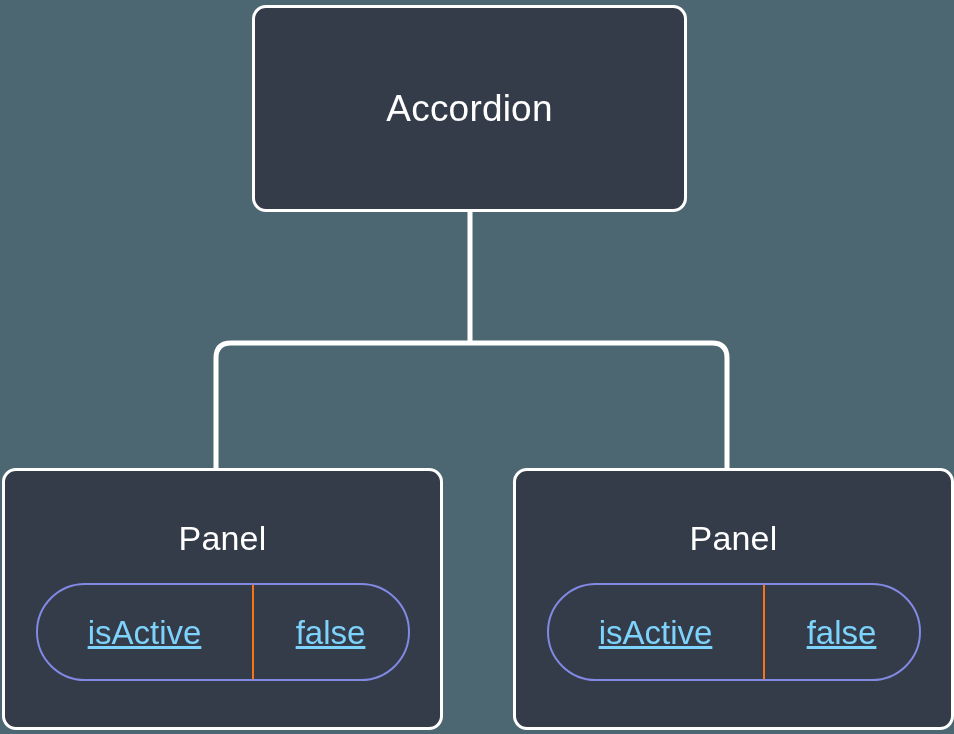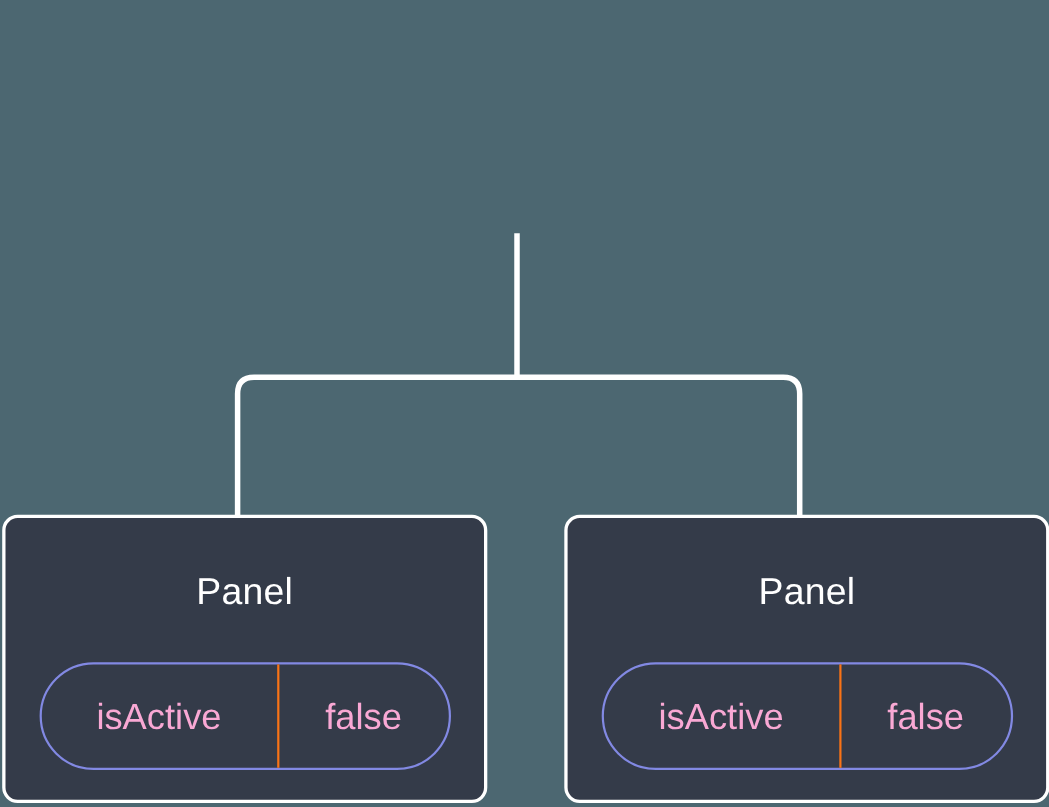--- a/index.html
+++ b/index.html
@@ -47,21 +47,20 @@
     width: 435px;
     height: 207px;
     justify-content: center;
   }
 
   .node-leaf {
     top: 468px;
     width: 441px;
     height: 262px;
     justify-content: flex-start;
-    gap: 19px;
   }
 
   .node-leaf-left  { left: 2px; }
   .node-leaf-right { left: 513px; }
 
   .node-title {
     color: #ffffff;
     font-size: 34px;
     font-weight: 400;
     letter-spacing: 0.2px;
@@ -89,24 +88,25 @@
     display: flex;
     align-items: stretch;
     background: transparent;
   }
 
   .prop-key,
   .prop-value {
     display: flex;
     align-items: center;
     justify-content: center;
-    color: #f9a8d4;
+    color: #7dd3fc;
     font-size: 33px;
     line-height: 1;
     white-space: nowrap;
+    text-decoration: underline;
   }
 
   .prop-key {
     flex: 0 0 214px;
   }
 
   .prop-value {
     flex: 1 1 auto;
     border-left: 2px solid #f97316;
   }
@@ -118,20 +118,23 @@
 
   <svg id="connectors" viewBox="0 0 954 734" aria-hidden="true">
 
     <path d="M 470 212 L 470 343" fill="none" stroke="#ffffff" stroke-width="5" stroke-linecap="butt"></path>
 
     <path d="M 470 343 L 231 343 Q 216 343 216 358 L 216 470" fill="none" stroke="#ffffff" stroke-width="5" stroke-linecap="butt"></path>
 
     <path d="M 470 343 L 712 343 Q 727 343 727 358 L 727 470" fill="none" stroke="#ffffff" stroke-width="5" stroke-linecap="butt"></path>
   </svg>
 
+  <div class="node node-root">
+    <div class="node-title">Accordion</div>
+  </div>
 
   <div class="node node-leaf node-leaf-left">
     <div class="node-title">Panel</div>
     <div class="prop-pill">
       <div class="prop-key">isActive</div>
       <div class="prop-value">false</div>
     </div>
   </div>
 
   <div class="node node-leaf node-leaf-right">

